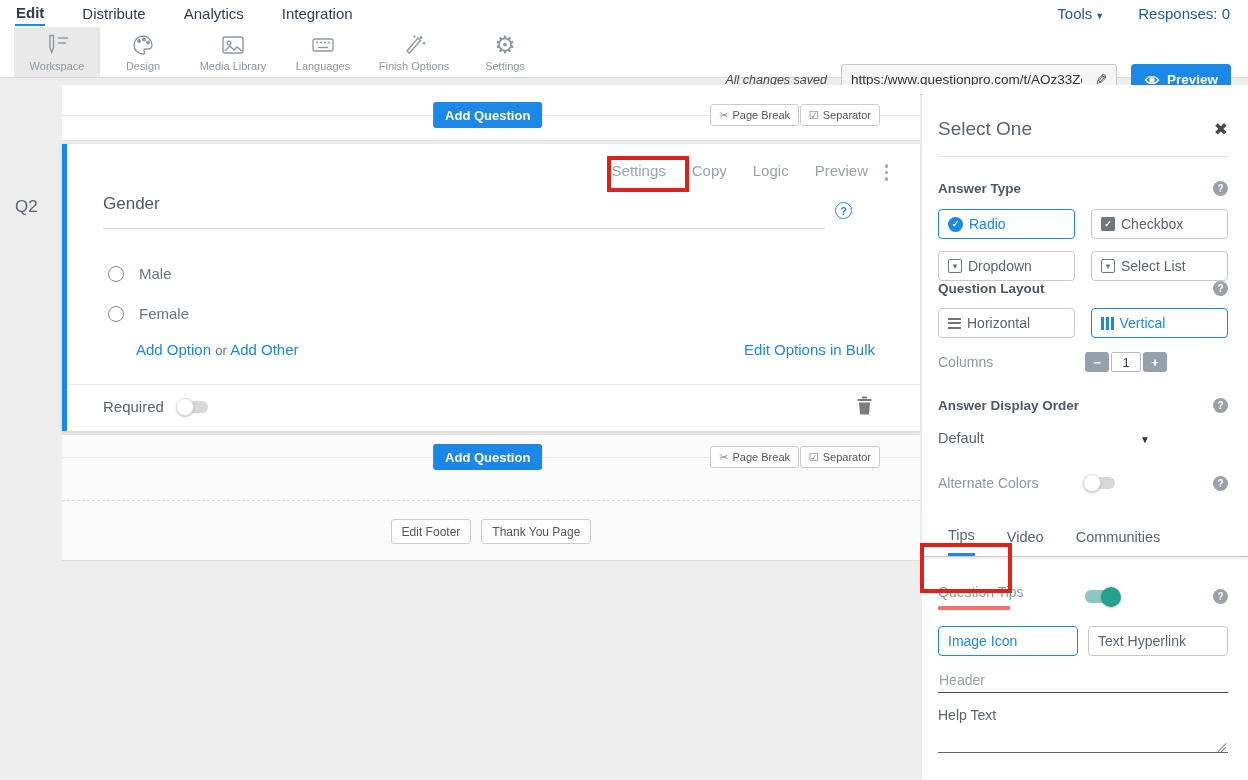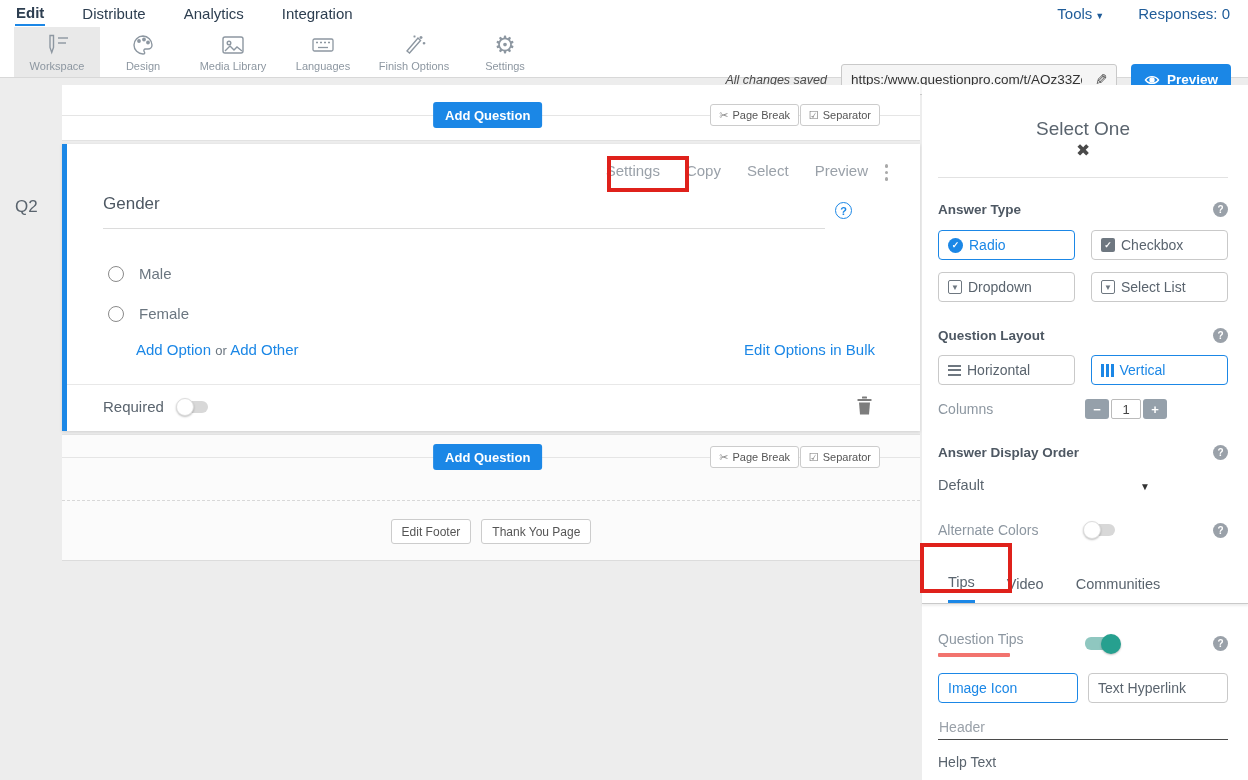--- a/index.html
+++ b/index.html
@@ -80,21 +80,21 @@
   .trash-btn { position:absolute; right:48px; top:252px; cursor:pointer; }
 
   
   .toggle { position:relative; width:30px; height:12px; border-radius:6px; background:#d8d8d8; cursor:pointer; }
   .toggle .knob { position:absolute; left:-2px; top:-3px; width:18px; height:18px; border-radius:50%; background:#fff; border:1px solid #ddd; box-shadow:0 1px 2px rgba(0,0,0,0.25); }
   .toggle.on { background:#8fc7c0; width:34px; height:13px; }
   .toggle.on .knob { left:auto; right:-2px; top:-3.5px; width:20px; height:20px; background:#26a08f; border:none; }
 
   
   .sidebar { position:absolute; left:922px; top:85px; width:326px; height:695px; background:#fff; padding:0 20px 0 16px; }
-  .sb-title-row { display:flex; align-items:center; justify-content:flex-start; padding-top:33px;flex-direction:column; }
+  .sb-title-row { display:flex; align-items:center; justify-content:space-between; padding-top:33px; }
   .sb-title { font-size:19px; color:#5a646e; }
   .close-x { font-size:17px; color:#4a4a4a; cursor:pointer; }
   .close-x::after { content:"✖"; }
   .sb-divider { border-top:1px solid #e2e2e2; margin-top:16px; }
   .sb-section-head { display:flex; align-items:center; justify-content:space-between; }
   .sb-section-label { font-size:13.5px; font-weight:bold; color:#4e5863; }
   .help-gray { width:15px; height:15px; border-radius:50%; background:#9aa1a9; color:#fff; font-size:10px; font-weight:bold; display:flex; align-items:center; justify-content:center; cursor:pointer; }
   .help-gray::after { content:"?"; }
   .btn-grid { display:grid; grid-template-columns:1fr 1fr; gap:12px 16px; }
   .choice-btn { height:30px; border:1px solid #c9c9c9; border-radius:4px; background:#fff; display:flex; align-items:center; gap:6px; padding:0 9px; font-size:14px; color:#5a646e; cursor:pointer; font-family:"Liberation Sans",sans-serif; }
@@ -259,21 +259,21 @@
         <span class="checkedbox-icon"></span>
         <span>Separator</span>
       </button>
     </div>
   </div>
 
   <div class="q-card">
     <div class="q-menu">
       <span class="q-menu-item">Settings</span>
       <span class="q-menu-item">Copy</span>
-      <span class="q-menu-item">Select</span>
+      <span class="q-menu-item">Logic</span>
       <span class="q-menu-item">Preview</span>
     </div>
     <span class="dots-menu">
         <i></i>
         <i></i>
         <i></i>
       </span>
 
     <div class="q-title">Gender</div>
     <div class="q-title-line"></div>
@@ -354,21 +354,21 @@
       <button class="choice-btn">
         <span class="ic-drop"></span>
         <span>Dropdown</span>
       </button>
       <button class="choice-btn">
         <span class="ic-drop"></span>
         <span>Select List</span>
       </button>
     </div>
 
-    <div class="sb-section-head" style="margin-top:26px">
+    <div class="sb-section-head" style="">
       <span class="sb-section-label">Question Layout</span>
       <span class="help-gray"></span>
     </div>
     <div class="btn-grid" style="margin-top:12px">
       <button class="choice-btn">
         <span class="ic-hlines">
             <i></i>
             <i></i>
             <i></i>
           </span>

